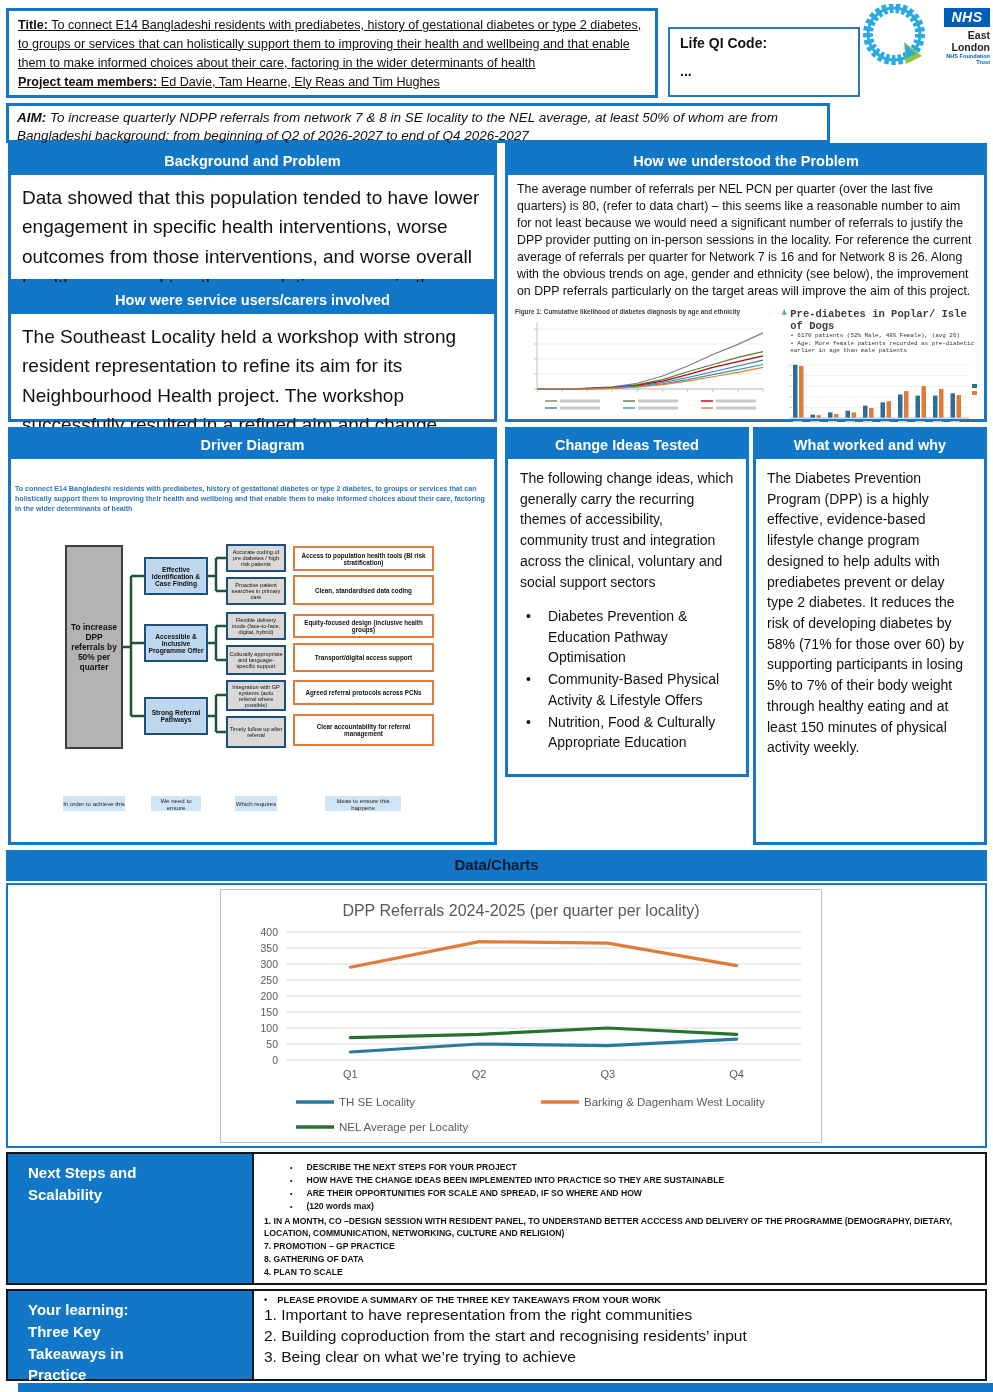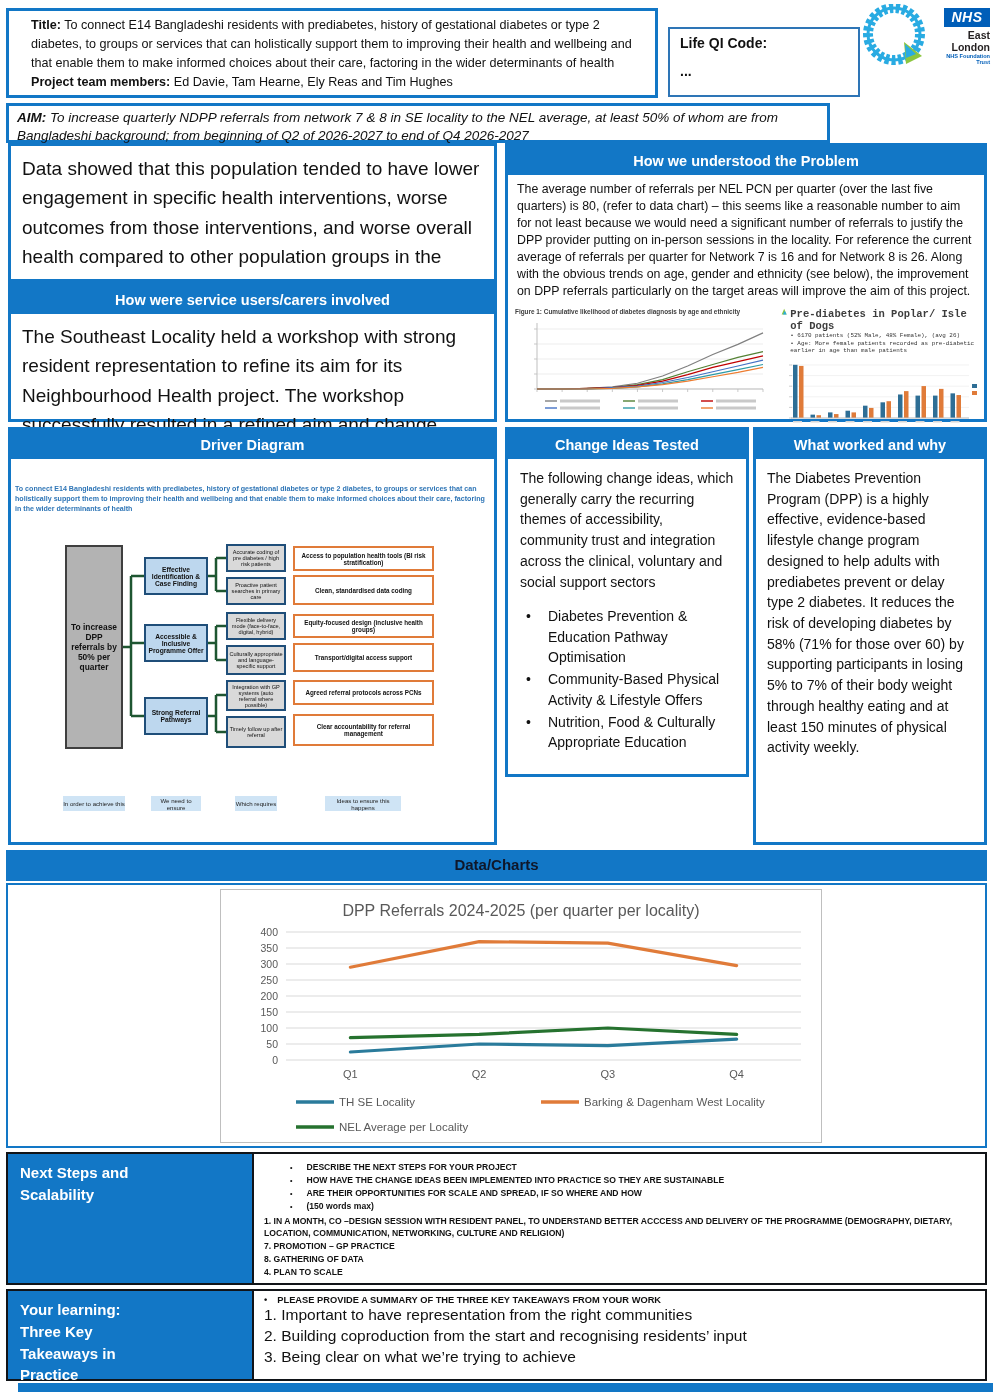--- a/index.html
+++ b/index.html
@@ -6,21 +6,21 @@
     --blue:#1277c6; --dblue:#1f4e79; --navy:#111418; --orange:#e07b39;
     --ltblue:#bdd7ee; --gray:#b3b3b3; --ltgray:#d9d9d9; --txtgray:#595959;
   }
   html,body{margin:0;padding:0;background:#fff;}
   #poster{position:relative;width:993px;height:1392px;background:#fff;
     font-family:"Liberation Sans",sans-serif;color:#111;overflow:hidden;}
   .panel{position:absolute;border:3px solid var(--blue);background:#fff;box-sizing:border-box;}
   .hdr{background:var(--blue);color:#fff;font-weight:bold;text-align:center;
     font-size:14.5px;padding:7px 0 6px 0;}
   .bodytxt{padding:8px 11px;font-size:19px;line-height:1.55;}
-  #title-box{left:6px;top:8px;width:652px;height:90px;padding:5px 22px;font-size:12.6px;line-height:1.5;}
+  #title-box{left:6px;top:8px;width:652px;height:90px;padding:5px 9px;font-size:12.6px;line-height:1.5;text-decoration:underline;}
   #title-box p{margin:0;}
   #lifeqi-box{position:absolute;left:668px;top:27px;width:192px;height:70px;
     border:2px solid #2e75b6;box-sizing:border-box;padding:6px 10px;font-size:14px;font-weight:bold;}
   #q-logo{position:absolute;left:860px;top:4px;width:72px;height:66px;}
   #nhs-logo{position:absolute;left:938px;top:8px;width:52px;height:58px;text-align:right;}
   #nhs-block{background:#005eb8;color:#fff;width:46px;height:19px;margin-left:6px;
     font-style:italic;font-weight:bold;font-size:14px;text-align:center;line-height:19px;letter-spacing:.5px;}
   #nhs-org{font-size:10.5px;font-weight:bold;color:#231f20;margin-top:2px;}
   #nhs-sub{font-size:5.6px;color:#005eb8;font-weight:bold;}
   #aim-bar{left:6px;top:103px;width:824px;height:40px;padding:3px 8px;
@@ -59,21 +59,21 @@
   #worked-body{padding:9px 11px;font-size:14px;line-height:1.48;}
   #data-hdr{position:absolute;left:6px;top:850px;width:981px;height:31px;box-sizing:border-box;
     background:var(--blue);color:#0f172a;font-weight:bold;font-size:15px;text-align:center;padding-top:6px;}
   #chart-panel{left:6px;top:883px;width:981px;height:265px;border-width:2px;}
   #chart-inner{position:absolute;left:212px;top:4px;width:600px;height:252px;border:1px solid #bfbfbf;}
   #sec-nextsteps{left:6px;top:1152px;width:981px;height:133px;border:2px solid var(--navy);
     display:flex;background:#fff;}
   #sec-learning{left:6px;top:1289px;width:981px;height:92px;border:2px solid var(--navy);
     display:flex;background:#fff;}
   .label-cell{width:246px;flex:none;background:var(--blue);color:#fff;font-weight:bold;
-    font-size:15px;padding:8px 12px;border-right:2px solid var(--navy);box-sizing:border-box;line-height:1.45;}
+    font-size:15px;padding:8px 20px;border-right:2px solid var(--navy);box-sizing:border-box;line-height:1.45;}
   .label-cell div{width:135px;}
   .steps-content{padding:5px 10px;font-size:8.6px;font-weight:bold;line-height:1.5;}
   .steps-content ul{margin:2px 0;padding-left:26px;list-style:none;}
   .steps-content ul li::before{content:"•";margin-right:14px;font-size:7px;}
   .steps-content .numbered{margin:0;}
   #learn-content{padding:4px 10px;}
   #learn-bullet{font-size:9.3px;font-weight:bold;}
   #learn-bullet::before{content:"•";margin-right:10px;}
   .learn-item{font-size:15.5px;line-height:1.35;}
   #bottom-strip{position:absolute;left:18px;top:1383px;width:975px;height:9px;background:var(--blue);}
@@ -107,20 +107,21 @@
     <div id="nhs-block">NHS</div>
     <div id="nhs-org">East London</div>
     <div id="nhs-sub">NHS Foundation Trust</div>
   </div>
 
   <div class="panel" id="aim-bar">
     <b>AIM:</b> <span>To increase quarterly NDPP referrals from network 7 &amp; 8 in SE locality to the NEL average, at least 50% of whom are from Bangladeshi background; from beginning of Q2 of 2026-2027 to end of Q4 2026-2027</span>
   </div>
 
   <div class="panel" id="sec-background">
+    <div class="hdr">Background and Problem</div>
     <div class="bodytxt">Data showed that this population tended to have lower engagement in specific health interventions, worse outcomes from those interventions, and worse overall health compared to other population groups in the area.</div>
   </div>
 
   <div class="panel" id="sec-involved">
     <div class="hdr">How were service users/carers involved</div>
     <div class="bodytxt">The Southeast Locality held a workshop with strong resident representation to refine its aim for its Neighbourhood Health project. The workshop successfully resulted in a refined aim and change ideas for further collaborative working with professionals and residents .</div>
   </div>
 
   <div class="panel" id="sec-understood">
     <div class="hdr">How we understood the Problem</div>
@@ -349,21 +350,21 @@
 
   <div id="sec-nextsteps" class="panel" style="border-color:var(--navy)">
     <div class="label-cell">
         <div>Next Steps and Scalability</div>
       </div>
     <div class="steps-content">
       <ul id="ns-bullets">
           <li>DESCRIBE THE NEXT STEPS FOR YOUR PROJECT</li>
           <li>HOW HAVE THE CHANGE IDEAS BEEN IMPLEMENTED INTO PRACTICE SO THEY ARE SUSTAINABLE</li>
           <li>ARE THEIR OPPORTUNITIES FOR SCALE AND SPREAD, IF SO WHERE AND HOW</li>
-          <li>(150 words max)</li>
+          <li>(120 words max)</li>
         </ul>
       <div id="ns-numbered">
           <div class="numbered">1. IN A MONTH, CO –DESIGN SESSION WITH RESIDENT PANEL, TO UNDERSTAND BETTER ACCCESS AND DELIVERY OF THE PROGRAMME (DEMOGRAPHY, DIETARY, LOCATION, COMMUNICATION, NETWORKING, CULTURE AND RELIGION)</div>
           <div class="numbered">7. PROMOTION – GP PRACTICE</div>
           <div class="numbered">8. GATHERING OF DATA</div>
           <div class="numbered">4. PLAN TO SCALE</div>
         </div>
     </div>
   </div>
 

